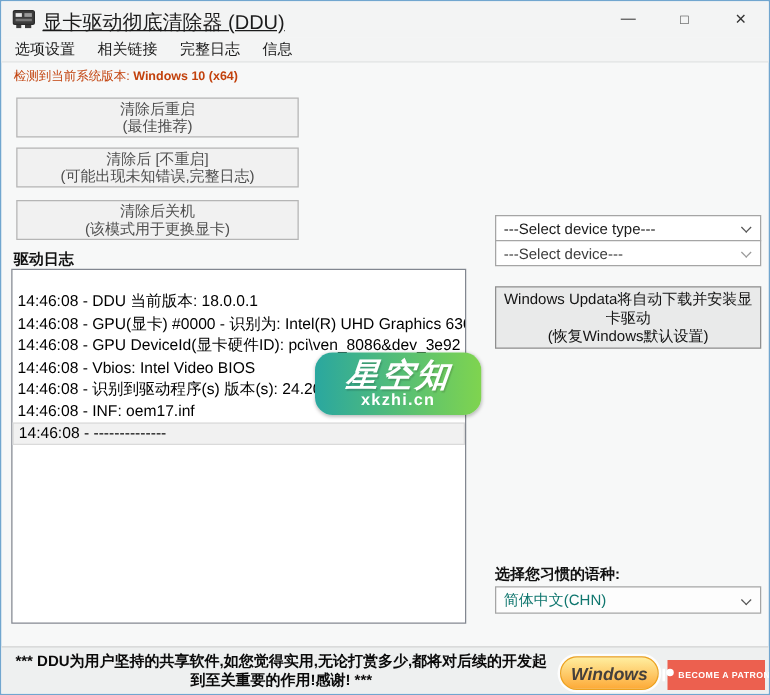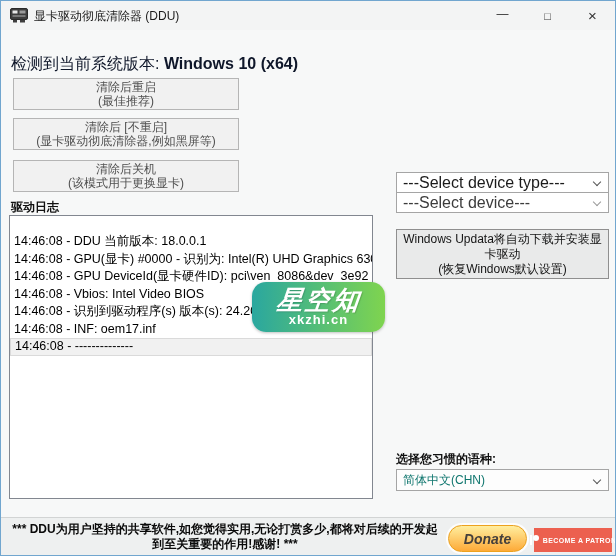--- a/index.html
+++ b/index.html
@@ -4,45 +4,45 @@
 <style>
   * { margin:0; padding:0; box-sizing:border-box; }
   html,body { width:616px; height:556px; font-family:"Liberation Sans","DejaVu Sans",sans-serif; }
   .window {
     position:relative; width:616px; height:556px;
     background:#f7f8f8; border:1px solid #71a6cf; overflow:hidden;
   }
   
   .titlebar { position:absolute; left:0; top:0; width:614px; height:29px; background:#f3f4f4; display:flex; align-items:center; }
   .app-icon { position:absolute; left:9px; top:7px; width:18px; height:15px; }
-  .win-title { position:absolute; left:33px; top:7px; font-size:12px; color:#1b1b1b; white-space:nowrap; }
+  .win-title { position:absolute; left:33px; top:7px; font-size:16px; color:#1b1b1b; white-space:nowrap;text-decoration:underline; }
   .caption-btns { position:absolute; right:0; top:0; height:29px; display:flex; }
   .cap-btn { width:45px; height:29px; display:flex; align-items:center; justify-content:center; color:#333; font-size:13px; cursor:default; }
   .cap-btn.min span { font-size:12px; margin-top:-4px; }
   .cap-btn.max span { font-size:11px; }
   .cap-btn.close span { font-size:15px; }
   
   .menubar { position:absolute; left:0; top:29px; width:614px; height:20px; background:#f3f4f4; border-bottom:1px solid #e2e3e3; display:flex; align-items:center; padding-left:2px; }
   .menu-item { padding:2px 9px; font-size:12px; color:#1b1b1b; white-space:nowrap; }
   
-  .sysline { position:absolute; left:10px; top:53px; font-size:16px; color:#0f172a; }
+  .sysline { position:absolute; left:10px; top:53px; font-size:10px; color:#c2410c; }
   .sysline b { font-weight:bold; }
   
   .action-btn {
     position:absolute; left:12px; width:226px; background:#f1f1f1; border:1px solid #b5b5b5;
     display:flex; flex-direction:column; align-items:center; justify-content:center;
     font-size:12px; line-height:14px; color:#4f4f4f; text-align:center;
   }
   #btn-reboot   { top:77px;  height:32px; }
   #btn-noreboot { top:117px; height:32px; }
   #btn-shutdown { top:159px; height:32px; }
   
   .combo {
     position:absolute; left:395px; width:213px; height:21px; background:#fff; border:1px solid #a5a5a5;
-    font-size:16px; color:#1b1b1b; display:flex; align-items:center; padding-left:6px;
+    font-size:12px; color:#1b1b1b; display:flex; align-items:center; padding-left:6px;
   }
   #combo-device-type { top:171px; }
   #combo-device { top:191px; color:#3c3c3c; }
   .chev { position:absolute; right:8px; top:6px; width:6px; height:6px; border-right:1px solid #555; border-bottom:1px solid #555; transform:rotate(45deg); }
   #combo-device .chev { border-color:#9a9a9a; }
   .upd-btn {
     position:absolute; left:395px; top:228px; width:213px; height:50px;
     background:#e9eaea; border:1px solid #8f8f8f; color:#141414;
     font-size:12px; line-height:15px; text-align:center;
     display:flex; flex-direction:column; align-items:center; justify-content:center; padding:2px 4px;
@@ -114,32 +114,38 @@
         </div>
       <div class="cap-btn max">
           <span>□</span>
         </div>
       <div class="cap-btn close">
           <span>×</span>
         </div>
     </div>
   </div>
 
+  <div class="menubar">
+    <span class="menu-item">选项设置</span>
+    <span class="menu-item">相关链接</span>
+    <span class="menu-item">完整日志</span>
+    <span class="menu-item">信息</span>
+  </div>
 
   <div class="sysline">
     <span>检测到当前系统版本: </span><b>Windows 10 (x64)</b>
   </div>
 
   <div class="action-btn" id="btn-reboot">
     <span>清除后重启</span>
     <span>(最佳推荐)</span>
   </div>
   <div class="action-btn" id="btn-noreboot">
     <span>清除后 [不重启]</span>
-    <span>(显卡驱动彻底清除器,例如黑屏等)</span>
+    <span>(可能出现未知错误,完整日志)</span>
   </div>
   <div class="action-btn" id="btn-shutdown">
     <span>清除后关机</span>
     <span>(该模式用于更换显卡)</span>
   </div>
 
   <div class="combo" id="combo-device-type">
     <span>---Select device type---</span>
     <i class="chev"></i>
   </div>
@@ -171,21 +177,21 @@
 
   <div class="lang-label">选择您习惯的语种:</div>
   <div class="lang-combo">
     <span>简体中文(CHN)</span>
     <i class="chev"></i>
   </div>
 
   <div class="footer">
     <div class="footer-msg">*** DDU为用户坚持的共享软件,如您觉得实用,无论打赏多少,都将对后续的开发起到至关重要的作用!感谢! ***</div>
     <div class="donate-btn">
-      <span>Donate</span>
+      <span>Windows</span>
     </div>
     <div class="patron-btn">
       <span class="patreon-icon">
           <span class="bar"></span>
           <span class="dot"></span>
         </span>
       <span>BECOME A PATRON</span>
     </div>
   </div>
 

